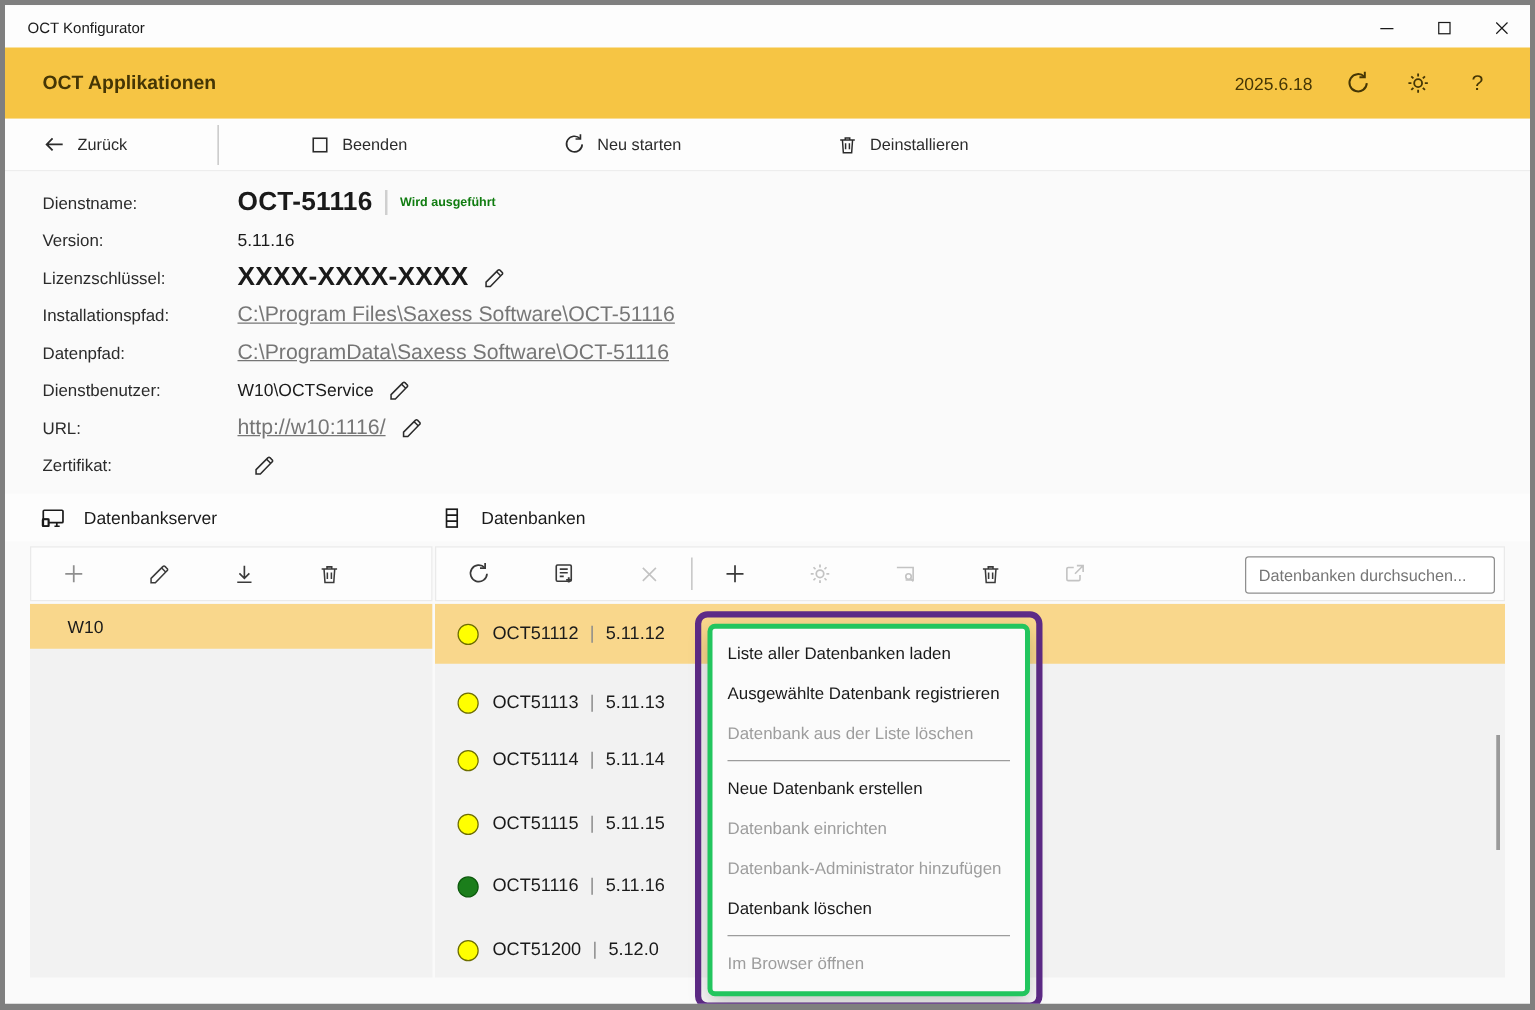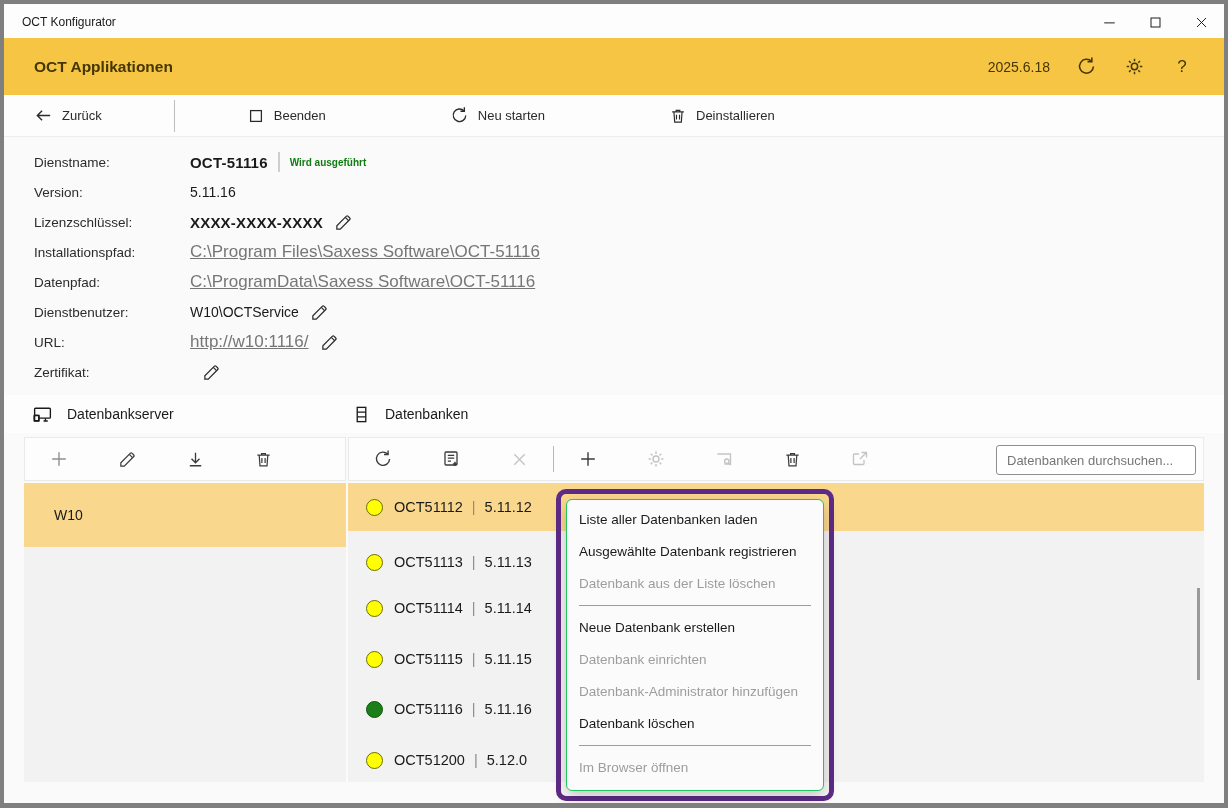--- a/index.html
+++ b/index.html
@@ -32,21 +32,21 @@
   .cmd-btn{border:0;background:transparent;display:flex;align-items:center;gap:9px;color:#2b2b2b;
            font-size:13px;padding:0;height:42px;}
   .cmd-sep{width:1px;height:32px;background:#bdbdbd;margin:0 24px 0 24px;}
   .cmd-gap{width:28px;}
 
   
   .fields{position:absolute;left:30px;top:143px;width:700px;}
   .field-row{height:30px;display:flex;align-items:center;}
   .field-label{width:156px;font-size:13.5px;color:#2b2b2b;flex:0 0 156px;}
   .field-value{display:flex;align-items:center;gap:10px;font-size:14px;color:#1a1a1a;}
-  .val-strong{font-weight:700;font-size:15px;letter-spacing:.2px;}
+  .val-strong{font-weight:700;font-size:21px;letter-spacing:.2px;}
   .vdiv{width:2px;height:20px;background:#cfcfcf;}
   .status-run{color:var(--green,#107c10);font-weight:700;font-size:10px;}
   .link{color:#767676;text-decoration:underline;font-size:17px;cursor:pointer;}
   .pencil-btn{border:0;background:transparent;color:#2b2b2b;width:22px;height:22px;padding:0;
               display:flex;align-items:center;justify-content:center;}
 
   
   .panel-headers{position:absolute;left:0;top:391px;width:1220px;height:38px;background:#fdfdfd;}
   .panel-title{position:absolute;top:0;height:38px;display:flex;align-items:center;gap:14px;
                font-size:14px;color:#1a1a1a;}
@@ -65,34 +65,34 @@
   .tb-sep{width:1px;height:26px;background:#b9b9b9;margin:0 0;}
   .search-input{position:absolute;right:7px;top:7px;width:200px;height:30px;border:1px solid #8f8f8f;
                 border-radius:3px;background:#fff;font-family:"Liberation Sans",sans-serif;
                 font-size:13px;color:#1a1a1a;padding:0 10px;}
   .search-input::placeholder{color:#767676;}
 
   
   .list{position:absolute;top:479px;height:299px;background:#f2f2f2;overflow:hidden;}
   .srv-list{left:20px;width:322px;}
   .db-list{left:344px;width:856px;}
-  .srv-row{position:absolute;left:0;width:100%;height:64px;display:flex;align-items:center;
+  .srv-row{position:absolute;left:0;width:100%;height:36px;display:flex;align-items:center;
            padding-left:30px;font-size:14px;color:#1a1a1a;}
   .db-row{position:absolute;left:0;width:100%;height:48px;display:flex;align-items:center;
           font-size:14.5px;color:#1a1a1a;}
   .row-selected{background:var(--selection,#f9d78c);}
   .dot{width:17px;height:17px;border-radius:50%;margin:0 11px 0 18px;flex:0 0 17px;}
   .db-bar{color:#8b8b8b;margin:0 9px;}
 
   .scroll-thumb{position:absolute;left:1193px;top:584px;width:3px;height:92px;background:#9a9a9a;}
 
   
   .menu-outline{position:absolute;left:552px;top:485px;width:278px;border:5px solid var(--purple,#5e2b87);
                 border-radius:10px;padding:5px;background:transparent;z-index:10;}
-  .menu-card{background:#fbfbfb;border:1px solid #22c55e;border-radius:6px;
+  .menu-card{background:#fbfbfb;border:4px solid #22c55e;border-radius:6px;
              box-shadow:0 7px 16px rgba(0,0,0,.20);padding:4px 0 6px 0;}
   .menu-item{height:32px;line-height:32px;padding:0 12px;font-size:13.5px;color:#1a1a1a;
              white-space:nowrap;}
   .menu-item.disabled{color:#9d9d9d;}
   .menu-sep{height:1px;background:#9c9c9c;margin:5px 12px 6px 12px;}
 
   svg{display:block;}
 </style>
 </head>
 <body>

